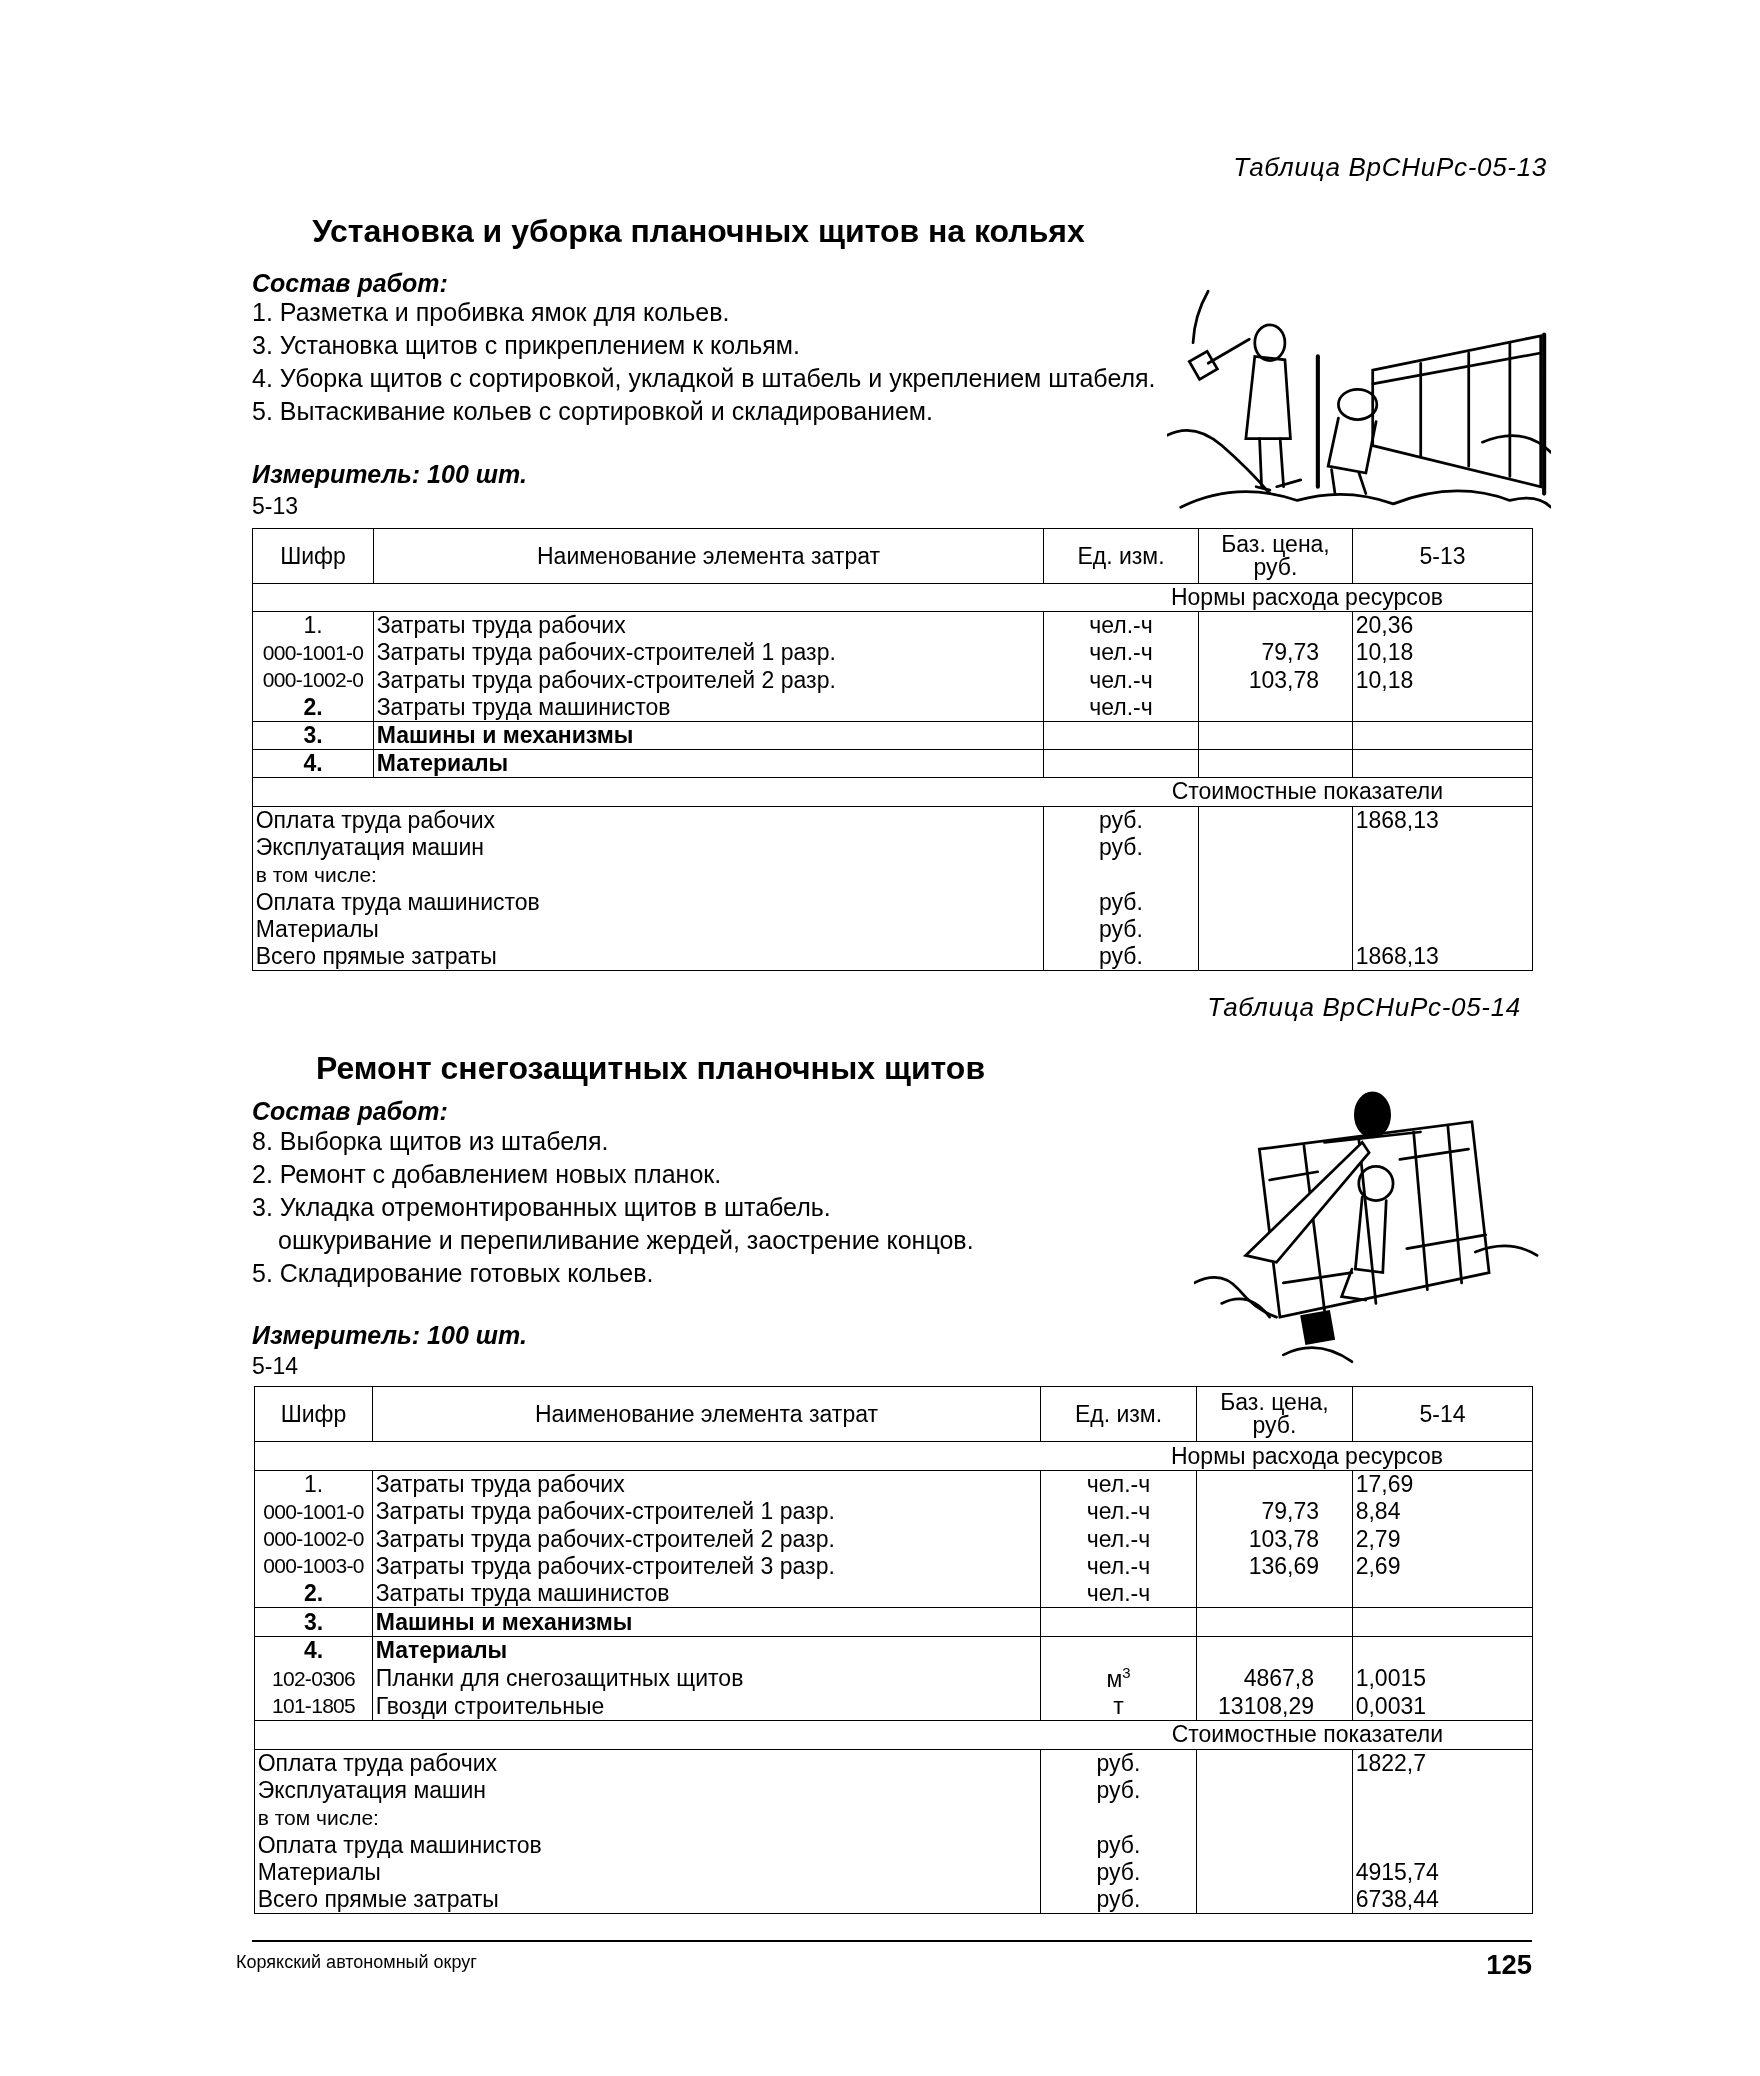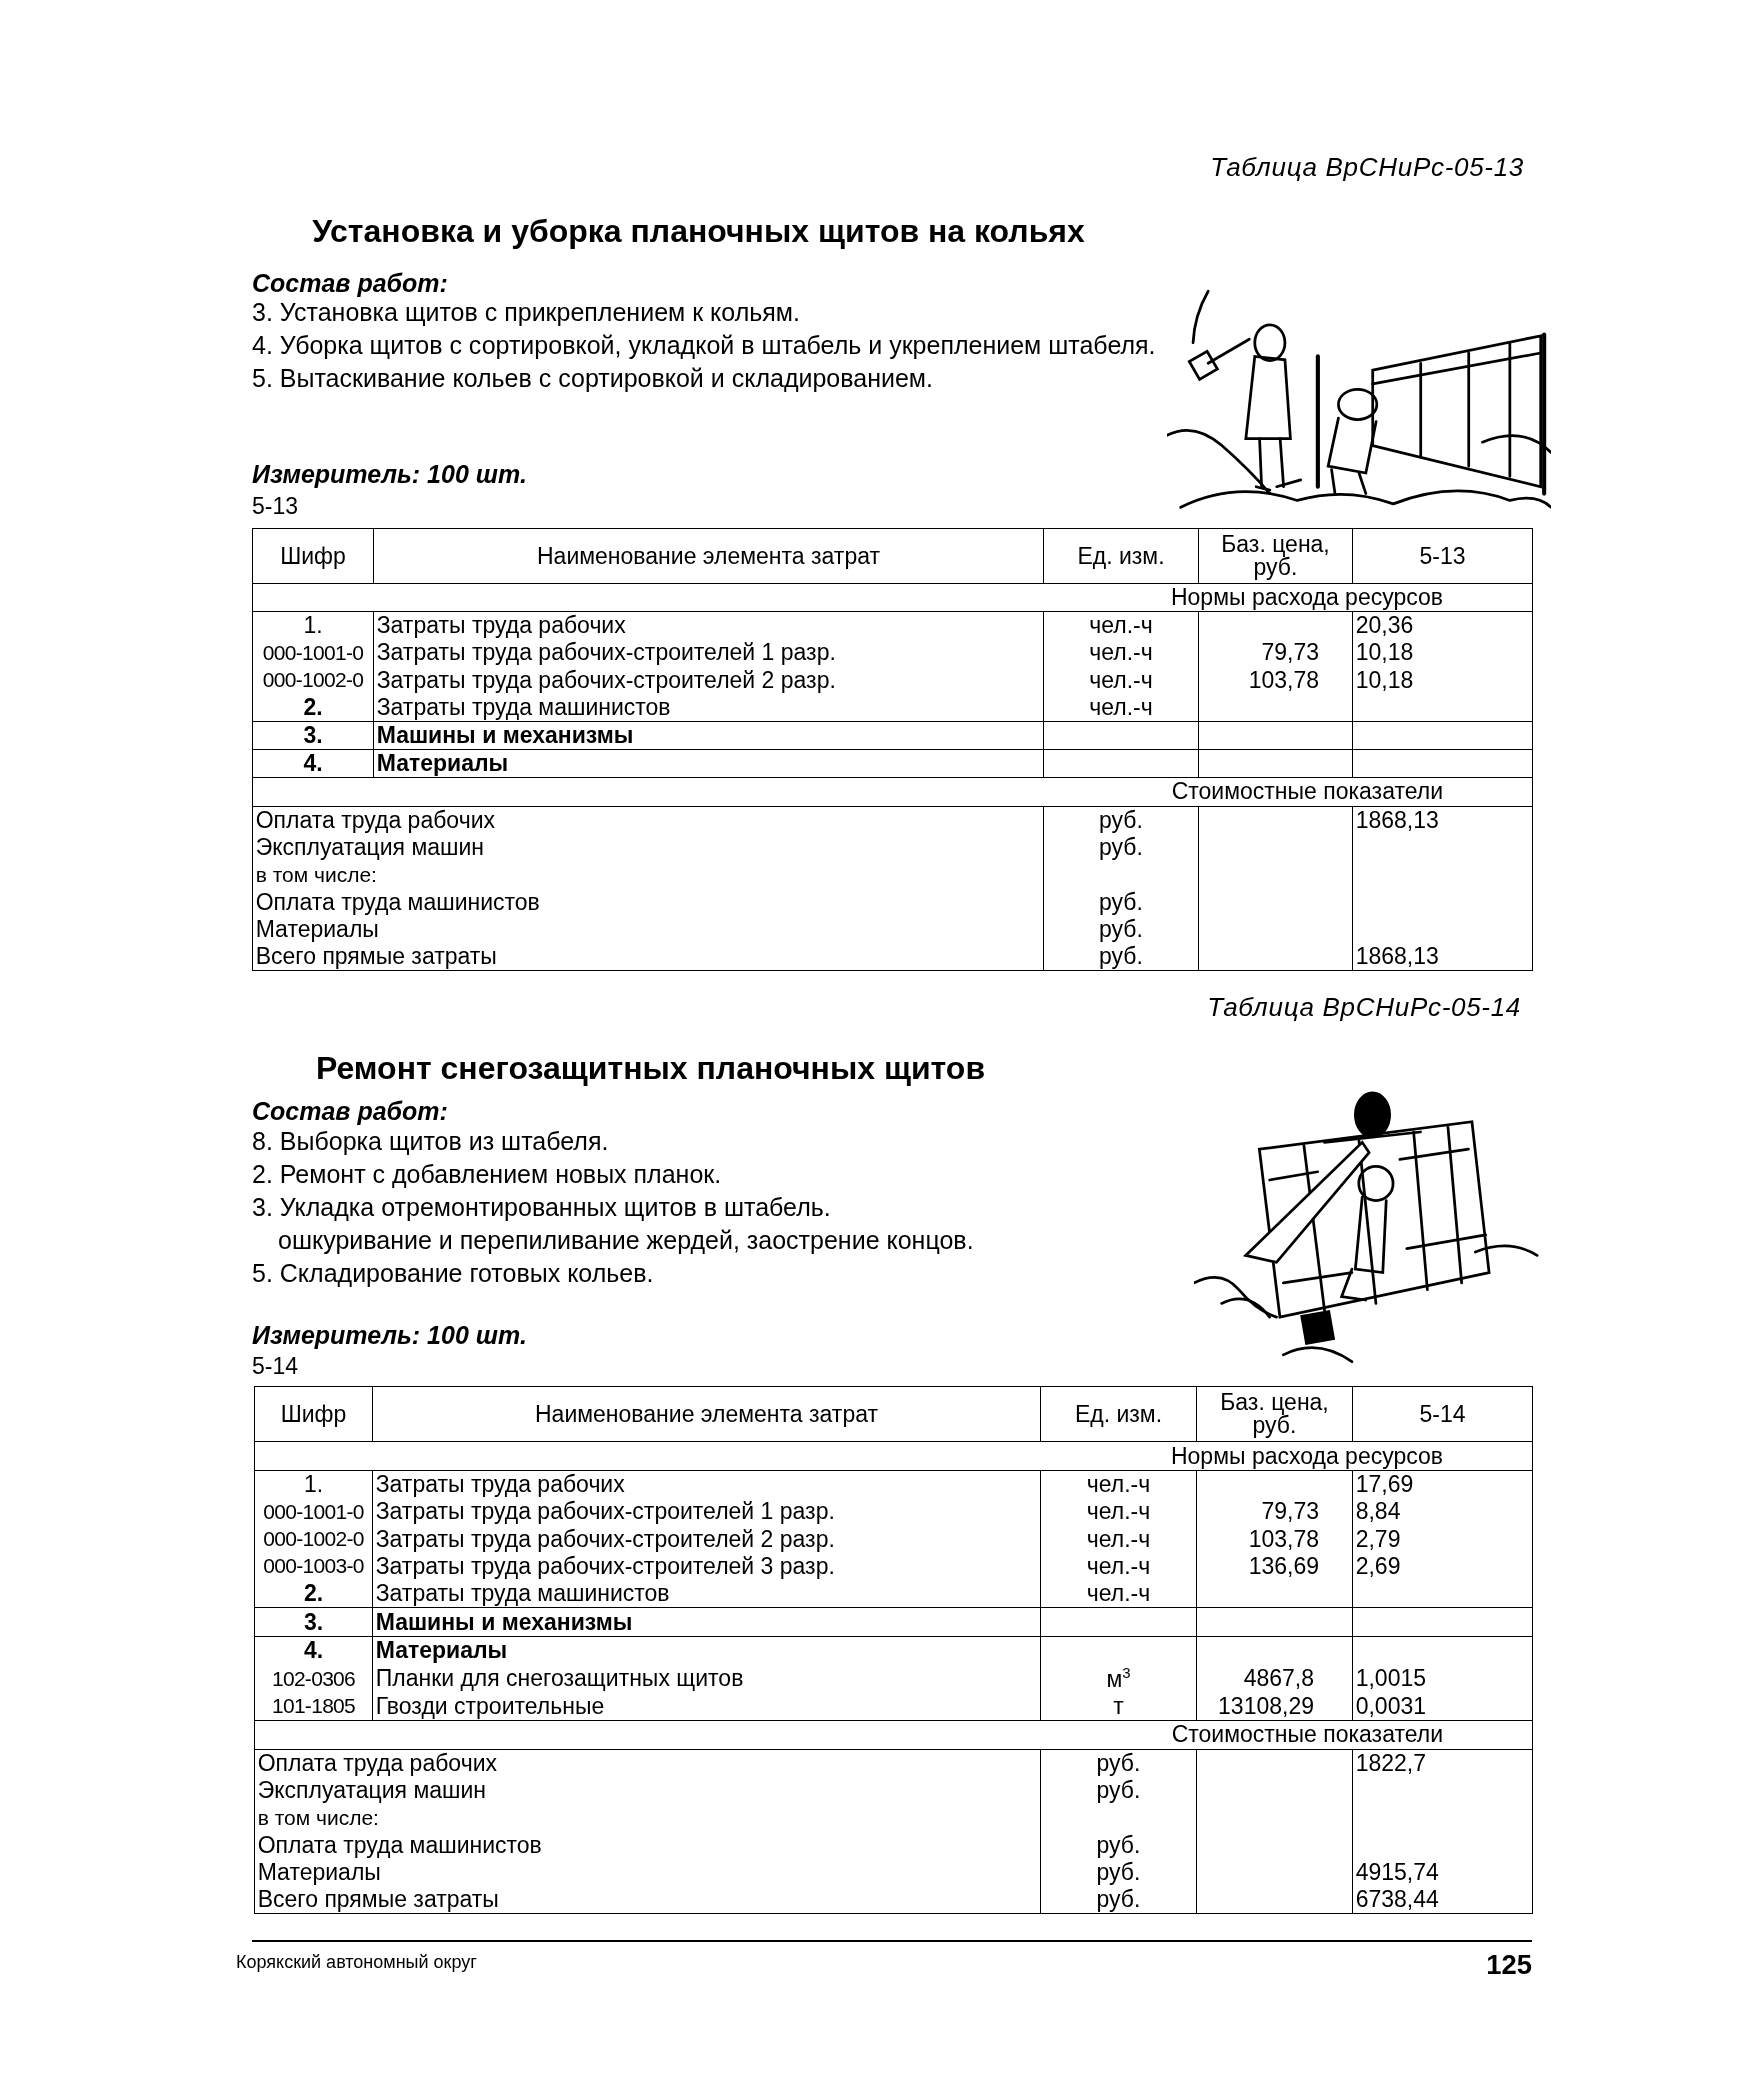--- a/index.html
+++ b/index.html
@@ -1,19 +1,19 @@
 <!DOCTYPE html>
 <html style="font-size:11px"><head>
 <meta charset="utf-8">
 <style>
   html, body { margin: 0; padding: 0; background: #ffffff; }
   body { width: 1761px; height: 2077px; position: relative; overflow: hidden;
          font-family: "Liberation Sans", sans-serif; color: #000; }
   .abs { position: absolute; }
-  .table-caption { font-style: italic; font-size: 26px; right: 237px; white-space: nowrap; letter-spacing: 0.7px; }
+  .table-caption { font-style: italic; font-size: 26px; right: 214px; white-space: nowrap; letter-spacing: 0.7px; }
   .section-title { font-weight: bold; font-size: 32px; left: 0; width: 1397px; text-align: center; white-space: nowrap; }
   .work-label { font-weight: bold; font-style: italic; font-size: 25px; left: 252px; }
   .work-list { left: 252px; font-size: 25px; line-height: 33px; margin: 0; padding: 0; list-style: none; }
   .work-list li { white-space: nowrap; }
   .work-list li .cont { padding-left: 26px; display: block; }
   .measure { font-weight: bold; font-style: italic; font-size: 25px; left: 252px; }
   .code-label { font-size: 23px; left: 252px; }
 
   table.norm { position: absolute; border-collapse: collapse; font-size: 23px; table-layout: fixed; }
   table.norm td, table.norm th { padding: 0 2.7px; vertical-align: middle; }
@@ -35,20 +35,21 @@
   .footer-right { right: 229px; top: 1949px; font-size: 27.4px; font-weight: bold; }
   .illus { position: absolute; }
 </style>
 </head>
 <body>
 
 <div class="abs table-caption" style="top:152px;">Таблица ВрСНиРс-05-13</div>
 <div class="abs section-title" style="top:213px;">Установка и уборка планочных щитов на кольях</div>
 <div class="abs work-label" style="top:269px;">Состав работ:</div>
 <ul class="abs work-list" style="top:296px;">
+  <li>1. Разметка и пробивка ямок для кольев.</li>
   <li>3. Установка щитов с прикреплением к кольям.</li>
   <li>4. Уборка щитов с сортировкой, укладкой в штабель и укреплением штабеля.</li>
   <li>5. Вытаскивание кольев с сортировкой и складированием.</li>
 </ul>
 <div class="abs measure" style="top:460px;">Измеритель: 100 шт.</div>
 <div class="abs code-label" style="top:493px;">5-13</div>
 
 <svg class="illus" style="left:1167px; top:274px;" width="384" height="254" viewBox="0 0 560 370">
   <g fill="none" stroke="#000" stroke-width="4" stroke-linecap="round">
     <path d="M60 25 Q40 60 38 100"></path>

